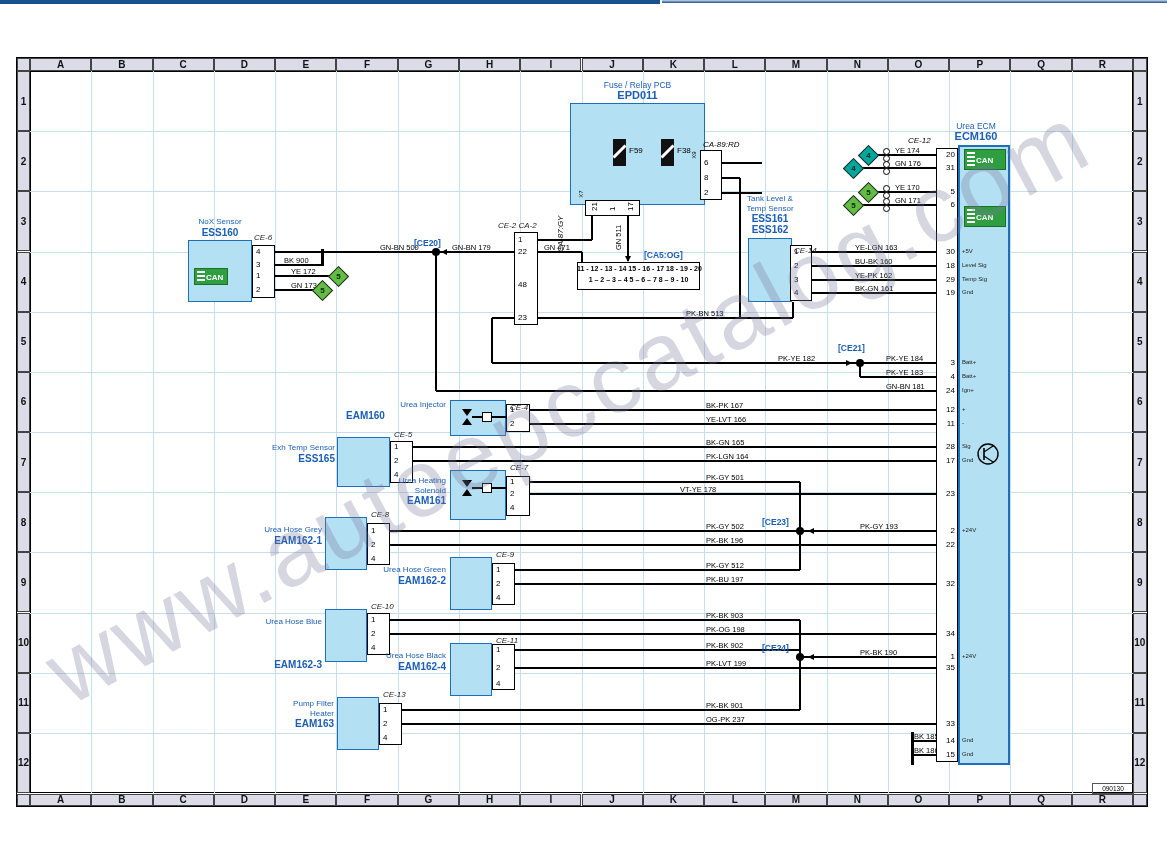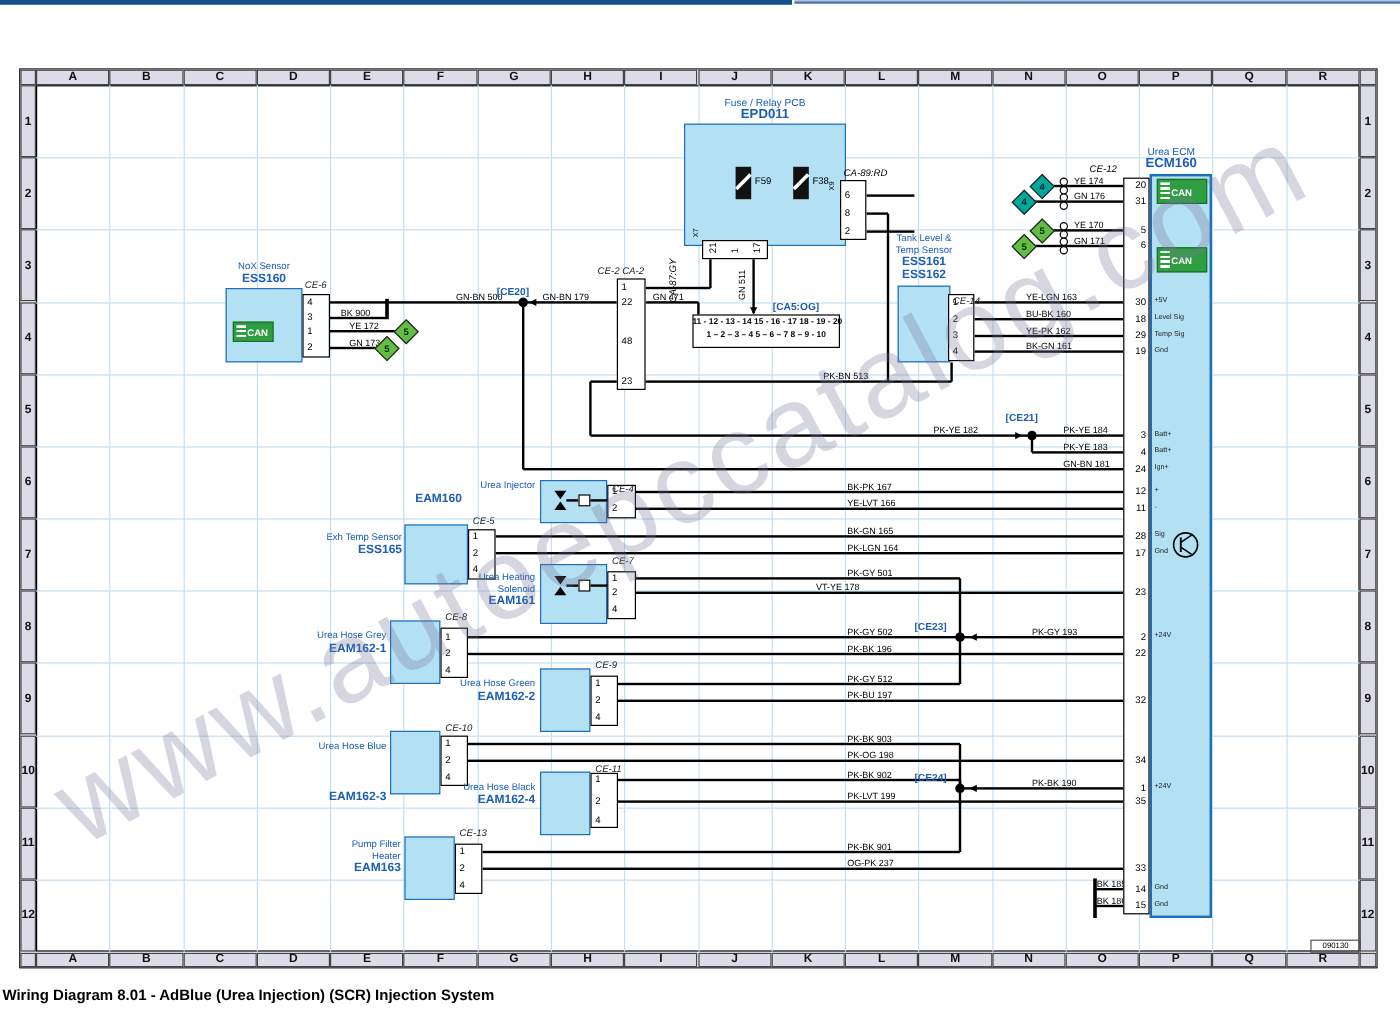--- a/index.html
+++ b/index.html
@@ -471,17 +471,16 @@
       </div>
       <div style="position: absolute; left: 976px; top: 442px; width: 24px; height: 24px;"><svg width="24" height="24">
           <circle cx="12" cy="12" r="10" fill="none" stroke="#000" stroke-width="1.4"></circle>
           <line x1="8" y1="6" x2="8" y2="18" stroke="#000" stroke-width="1.6"></line>
           <line x1="8" y1="10" x2="17" y2="4" stroke="#000" stroke-width="1.2"></line>
           <line x1="8" y1="14" x2="17" y2="20" stroke="#000" stroke-width="1.2"></line>
         </svg></div>
       <div class="lbl" style="left: 1092px; top: 783px; width: 40px; height: 9px; border: 0.6px solid rgb(85, 85, 85); font-size: 6.5px; text-align: center; line-height: 9px;">090130</div>
     </div>
 
-  <div class="lbl" style="left:2px;top:822px;font-weight:bold;font-size:12.5px;color:#000;">Wiring Diagram 8.01 - AdBlue (Urea Injection) (SCR) Injection System</div>
 
   <div class="lbl" style="left:28px;top:630px;font-size:95px;letter-spacing:4px;color:rgba(118,118,155,0.30);
               transform:rotate(-28deg);transform-origin:left top;z-index:60;pointer-events:none;">www.autoepccatalog.com</div>
 </div>
 
 </body></html>

